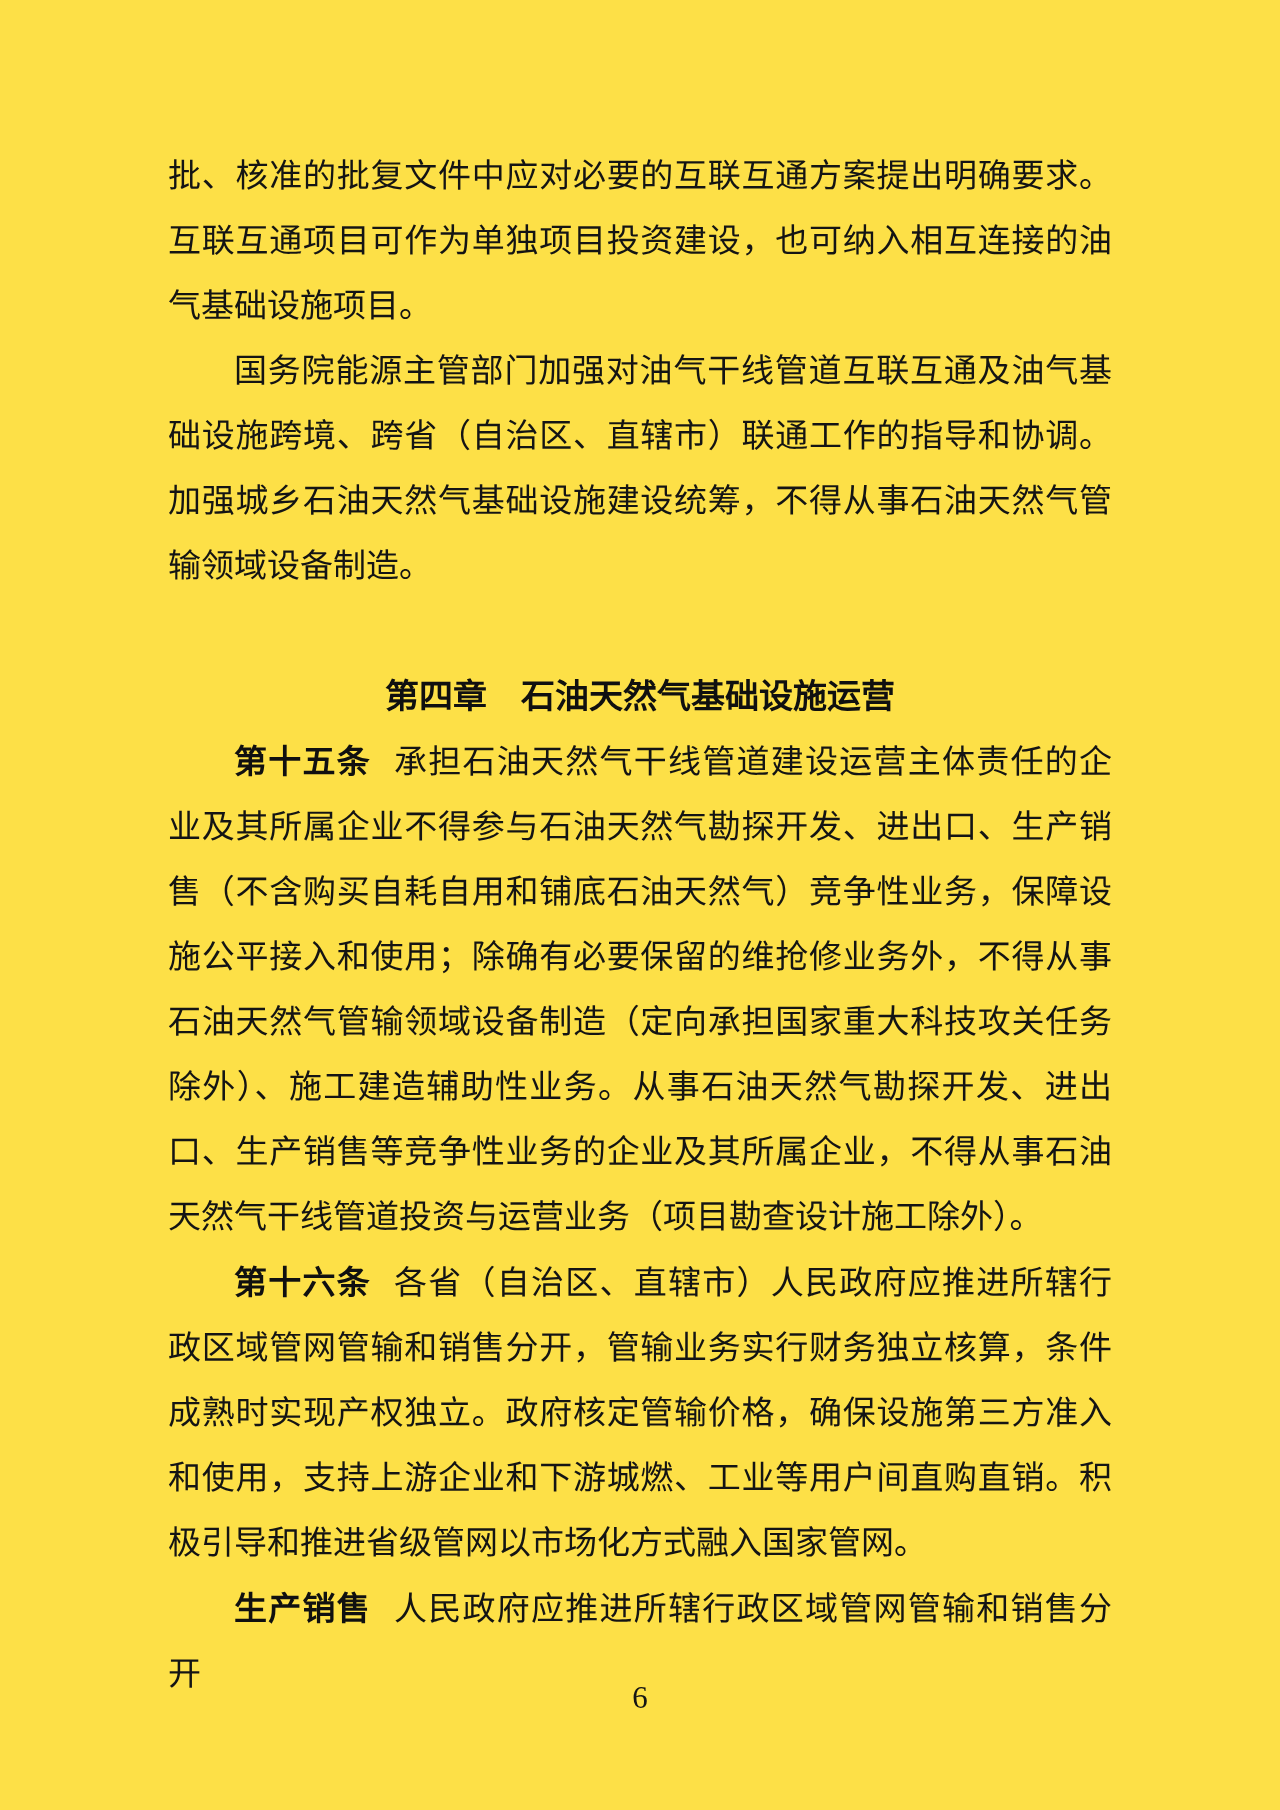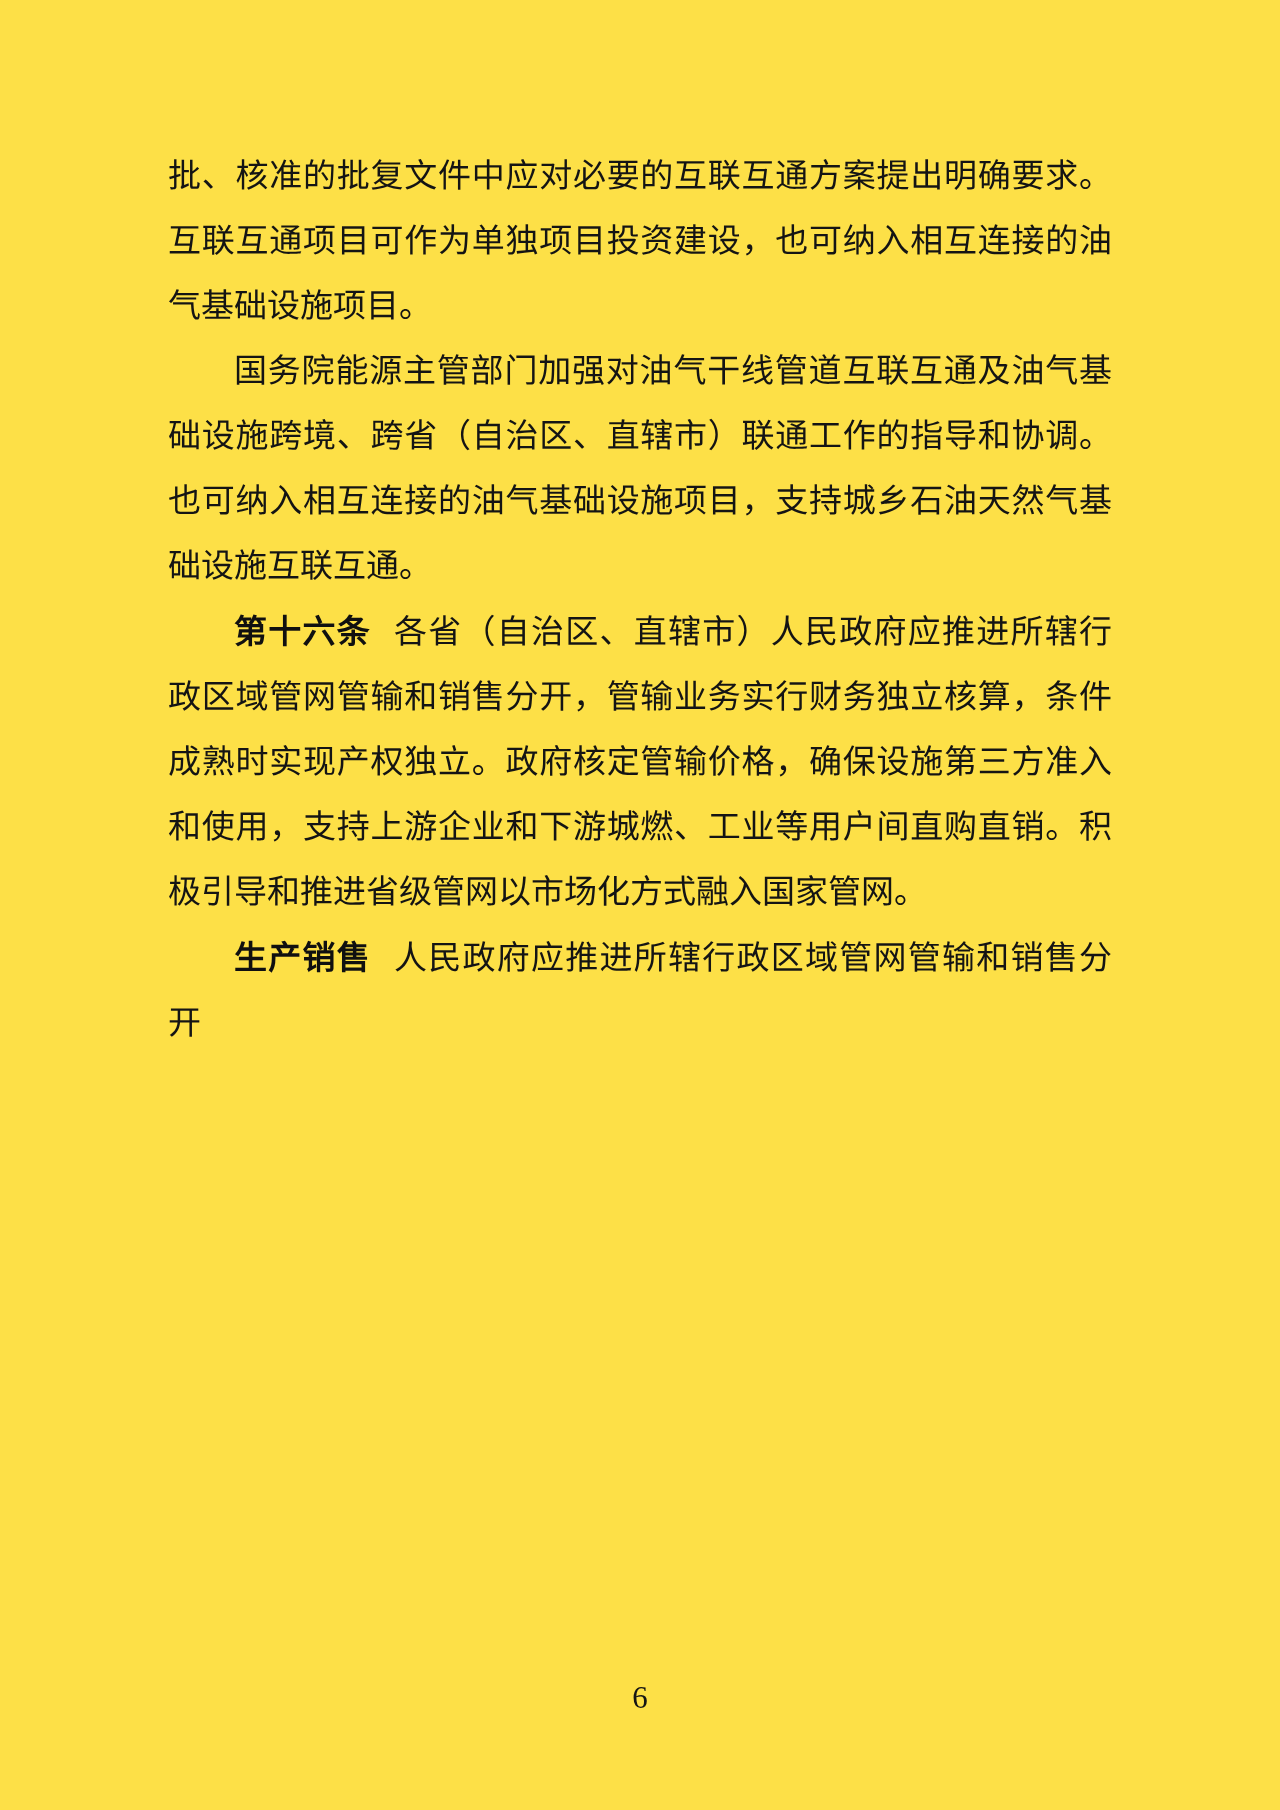--- a/index.html
+++ b/index.html
@@ -70,23 +70,29 @@
 </style>
 </head>
 <body>
 
 <div class="page">
 
   <div class="content">
 
     <p class="para">批、核准的批复文件中应对必要的互联互通方案提出明确要求。互联互通项目可作为单独项目投资建设，也可纳入相互连接的油气基础设施项目。</p>
 
-    <p class="para indent">国务院能源主管部门加强对油气干线管道互联互通及油气基础设施跨境、跨省（自治区、直辖市）联通工作的指导和协调。也可纳入相互连接的油气基础设施项目，支持城乡石油天然气基础设施互联互通。</p>
+    <p class="para indent">国务院能源主管部门加强对油气干线管道互联互通及油气基础设施跨境、跨省（自治区、直辖市）联通工作的指导和协调。加强城乡石油天然气基础设施建设统筹，不得从事石油天然气管输领域设备制造。</p>
 
+    <h2 class="chapter-heading">
+      <span class="chapter-number">第四章</span><span>石油天然气基础设施运营</span>
+    </h2>
 
+    <p class="para indent">
+      <span class="article-label">第十五条</span><span>承担石油天然气干线管道建设运营主体责任的企业及其所属企业不得参与石油天然气勘探开发、进出口、生产销售（不含购买自耗自用和铺底石油天然气）竞争性业务，保障设施公平接入和使用；除确有必要保留的维抢修业务外，不得从事石油天然气管输领域设备制造（定向承担国家重大科技攻关任务除外）、施工建造辅助性业务。从事石油天然气勘探开发、进出口、生产销售等竞争性业务的企业及其所属企业，不得从事石油天然气干线管道投资与运营业务（项目勘查设计施工除外）。</span>
+    </p>
 
     <p class="para indent">
       <span class="article-label">第十六条</span><span>各省（自治区、直辖市）人民政府应推进所辖行政区域管网管输和销售分开，管输业务实行财务独立核算，条件成熟时实现产权独立。政府核定管输价格，确保设施第三方准入和使用，支持上游企业和下游城燃、工业等用户间直购直销。积极引导和推进省级管网以市场化方式融入国家管网。</span>
     </p>
 
     <p class="para indent">
       <span class="article-label">生产销售</span><span>人民政府应推进所辖行政区域管网管输和销售分开</span>
     </p>
 
   </div>

